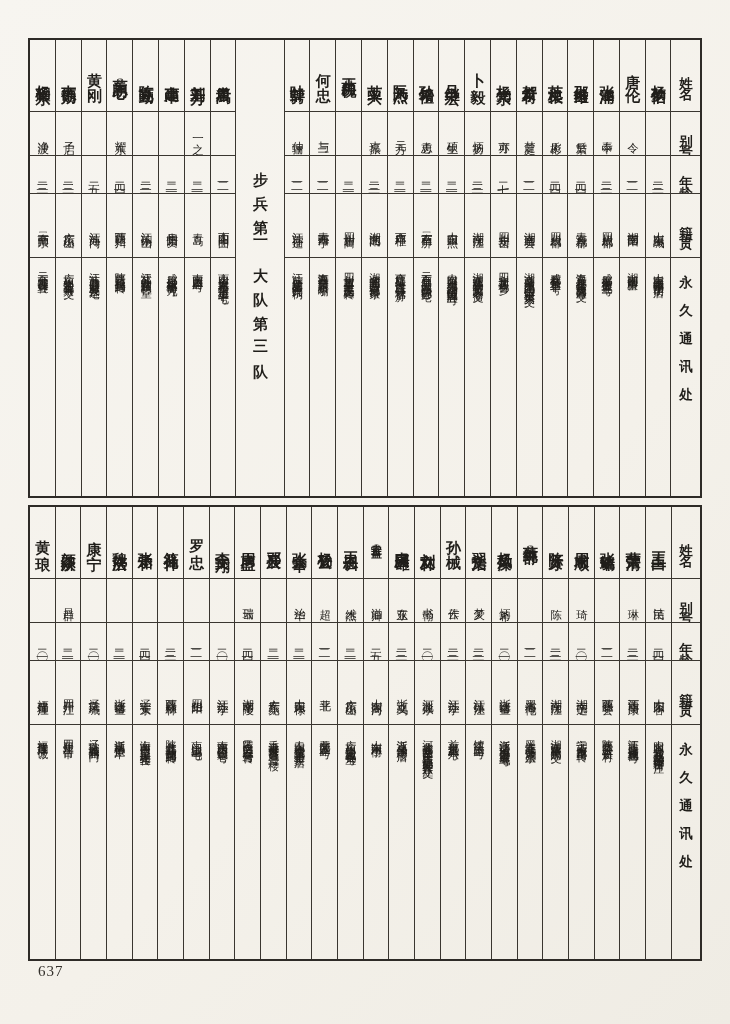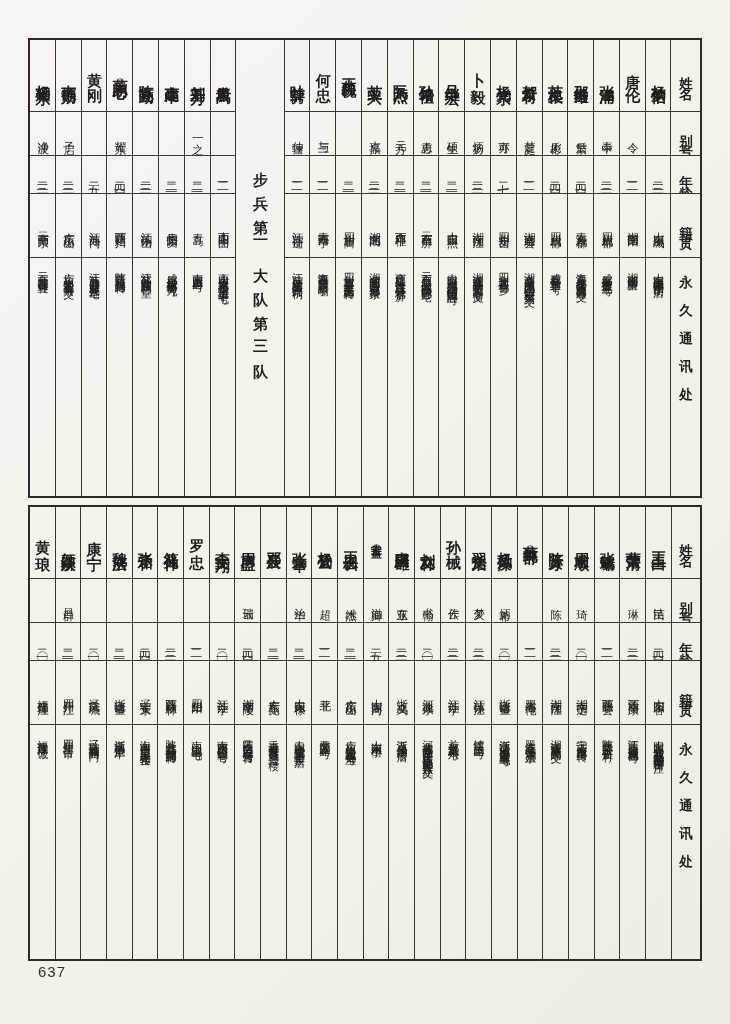--- a/index.html
+++ b/index.html
@@ -49,21 +49,21 @@
   .v-age{font-size:12px;letter-spacing:2px;}
   .v-native{font-size:11.5px;letter-spacing:1.5px;}
   .v-address{font-size:11px;letter-spacing:1.5px;}
   .annot{font-size:8px;letter-spacing:0;margin-top:3px;color:#3c3935;}
   .h-name,.h-alias,.h-age,.h-native{font-size:13.5px;font-weight:700;letter-spacing:11px;}
   .h-address{font-size:13.5px;font-weight:700;letter-spacing:28px;}
   .sep-text{font-size:15px;font-weight:700;letter-spacing:24px;}
   .page-number{
     position:absolute;left:38px;top:963px;
     font-size:15px;color:#33302b;letter-spacing:1px;
-    font-family:Liberation Sans, sans-serif;
+    font-family:Liberation Serif, serif;
   }
 </style>
 </head>
 <body>
 
 <div class="page">
   <div class="tables-wrap">
     <div class="rtable" id="table-top">
         <div class="col header-col">
           <div class="cell r-name">

